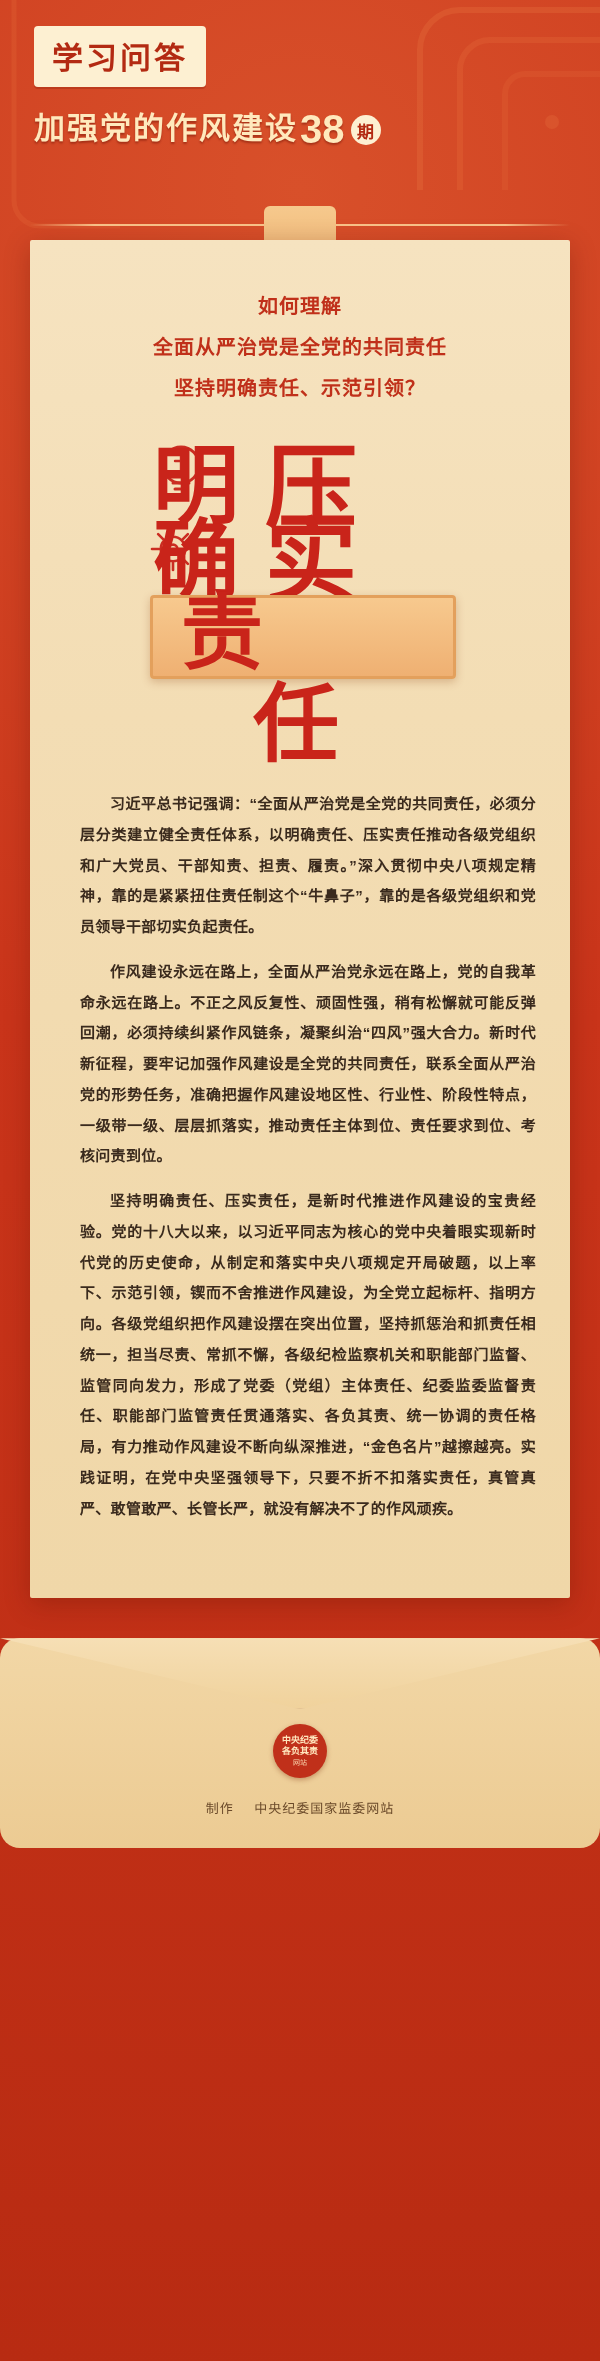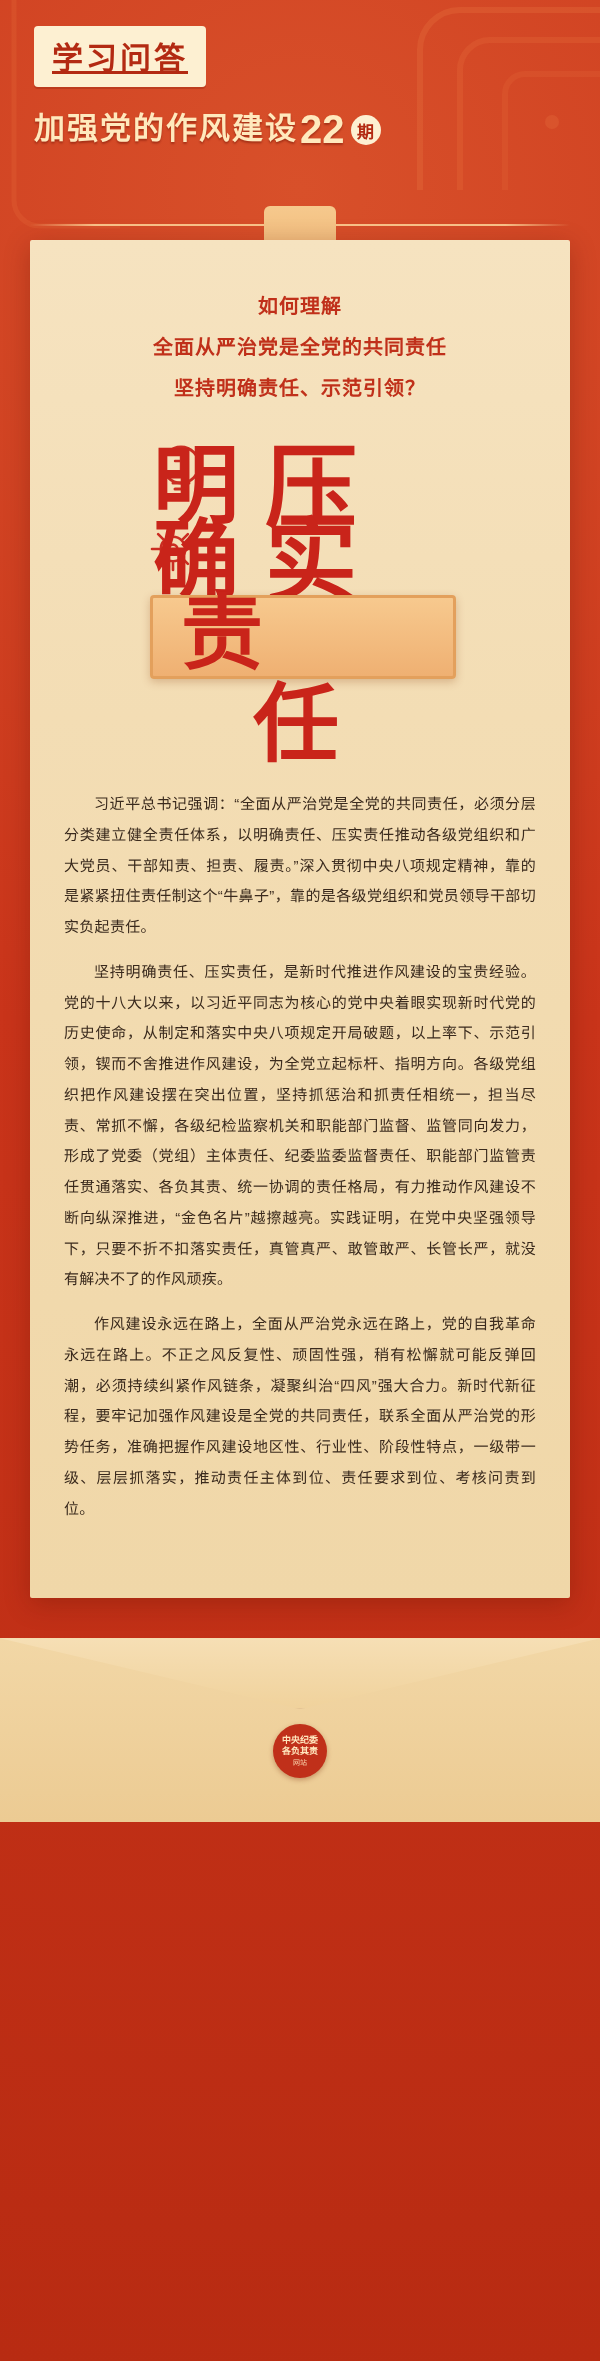--- a/index.html
+++ b/index.html
@@ -30,21 +30,20 @@
     display:inline-block;
     margin-left:34px;
     background:#fdf0d2;
     color:#b32a12;
     font-size:31px;
     font-weight:bold;
     letter-spacing:3px;
     padding:7px 18px 9px 18px;
     border-radius:4px;
     box-shadow:0 2px 0 rgba(120,20,5,.25);
-    text-decoration:underline;
   }
   .subtitle-row{
     margin:16px 0 0 34px;
     display:flex;
     align-items:flex-end;
     color:#ffeec6;
   }
   .subtitle-main{
     font-size:31px;
     font-weight:bold;
@@ -173,28 +172,29 @@
 
   
   .body-text{
     margin-top:36px;
     color:#3a2a1d;
     font-size:15px;
     line-height:2.05;
     text-align:justify;
     letter-spacing:.3px;
   }
-  .body-text p{margin:0 0 14px 0;text-indent:2em;}
+  .body-text p{margin:0 0 14px 16px;text-indent:2em;font-weight:bold;}
 
   
   .footer{
     position:relative;
     margin-top:40px;
-    height:184px;
+    height:210px;
     background:linear-gradient(#f2d7a6,#eccb93);
+    border-radius:20px;
   }
   .env-flap{
     position:absolute;top:0;left:0;width:600px;height:70px;
     background:linear-gradient(#f6dfb5,#f0d29c);
     clip-path:polygon(0 0,100% 0,50% 100%);
     border-bottom:1px solid rgba(180,120,50,.25);
   }
   .seal{
     position:absolute;
     left:50%;top:86px;transform:translateX(-50%);
@@ -236,21 +236,21 @@
   <div class="deco deco-tl">
     <svg width="120" height="250" viewBox="0 0 120 250" fill="none">
       <path d="M14 0 V200 a26 26 0 0 0 26 26 H120" stroke="#e8743f" stroke-width="5" fill="none" opacity=".40"></path>
     </svg>
   </div>
 
   <div class="header">
     <div class="badge">学习问答</div>
     <div class="subtitle-row">
       <div class="subtitle-main">加强党的作风建设</div>
-      <div class="subtitle-num">22</div>
+      <div class="subtitle-num">38</div>
       <div class="subtitle-qi">期</div>
     </div>
   </div>
 
   <div class="card-wrap">
     <div class="card-hook"></div>
     <div class="card-tab"></div>
     <div class="card">
 
       <div class="question">
@@ -285,28 +285,32 @@
         <div class="ch ch-que">确</div>
         <div class="ch ch-shi">实</div>
 
         <div class="plaque"></div>
         <div class="ch-zeren">责</div>
         <div class="ch-ren">任</div>
       </div>
 
       <div class="body-text">
         <p>习近平总书记强调：“全面从严治党是全党的共同责任，必须分层分类建立健全责任体系，以明确责任、压实责任推动各级党组织和广大党员、干部知责、担责、履责。”深入贯彻中央八项规定精神，靠的是紧紧扭住责任制这个“牛鼻子”，靠的是各级党组织和党员领导干部切实负起责任。</p>
+        <p>作风建设永远在路上，全面从严治党永远在路上，党的自我革命永远在路上。不正之风反复性、顽固性强，稍有松懈就可能反弹回潮，必须持续纠紧作风链条，凝聚纠治“四风”强大合力。新时代新征程，要牢记加强作风建设是全党的共同责任，联系全面从严治党的形势任务，准确把握作风建设地区性、行业性、阶段性特点，一级带一级、层层抓落实，推动责任主体到位、责任要求到位、考核问责到位。</p>
         <p>坚持明确责任、压实责任，是新时代推进作风建设的宝贵经验。党的十八大以来，以习近平同志为核心的党中央着眼实现新时代党的历史使命，从制定和落实中央八项规定开局破题，以上率下、示范引领，锲而不舍推进作风建设，为全党立起标杆、指明方向。各级党组织把作风建设摆在突出位置，坚持抓惩治和抓责任相统一，担当尽责、常抓不懈，各级纪检监察机关和职能部门监督、监管同向发力，形成了党委（党组）主体责任、纪委监委监督责任、职能部门监管责任贯通落实、各负其责、统一协调的责任格局，有力推动作风建设不断向纵深推进，“金色名片”越擦越亮。实践证明，在党中央坚强领导下，只要不折不扣落实责任，真管真严、敢管敢严、长管长严，就没有解决不了的作风顽疾。</p>
-        <p>作风建设永远在路上，全面从严治党永远在路上，党的自我革命永远在路上。不正之风反复性、顽固性强，稍有松懈就可能反弹回潮，必须持续纠紧作风链条，凝聚纠治“四风”强大合力。新时代新征程，要牢记加强作风建设是全党的共同责任，联系全面从严治党的形势任务，准确把握作风建设地区性、行业性、阶段性特点，一级带一级、层层抓落实，推动责任主体到位、责任要求到位、考核问责到位。</p>
       </div>
     </div>
   </div>
 
   <div class="footer">
     <div class="env-flap"></div>
     <div class="seal">
       <span>中央纪委</span>
       <span>各负其责</span>
       <span class="seal-sub">网站</span>
     </div>
+    <div class="credit">
+      <span class="credit-label">制作</span>
+      <span>中央纪委国家监委网站</span>
+    </div>
   </div>
 
 </div>
 
 </body></html>

